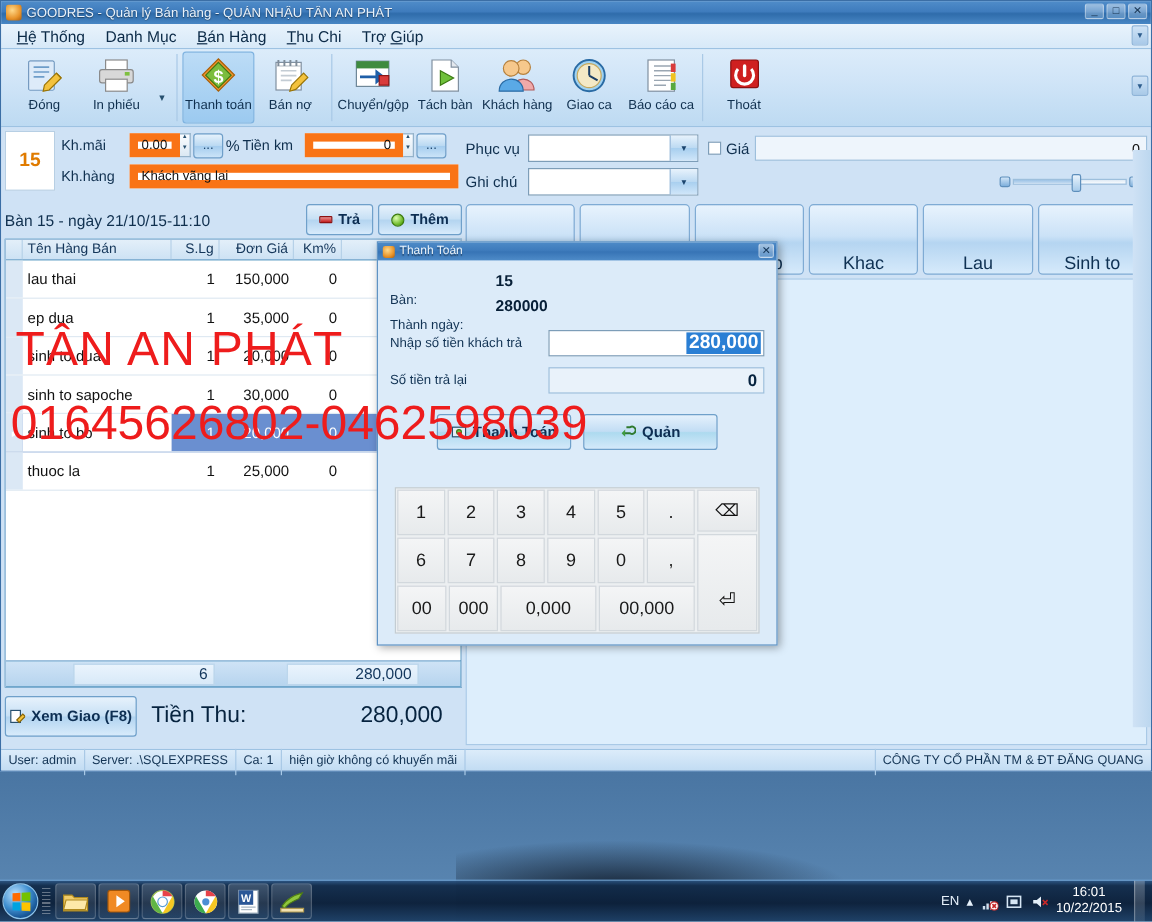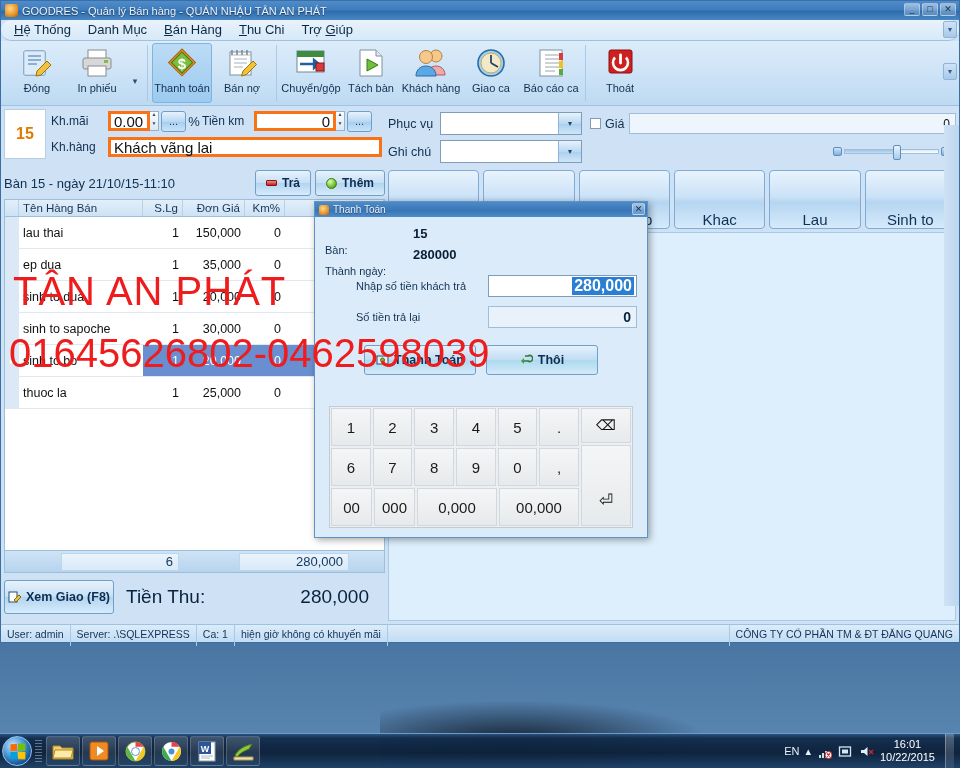--- a/index.html
+++ b/index.html
@@ -55,23 +55,22 @@
     border:1px solid rgba(255,255,255,.35);
     display:flex;align-items:center;justify-content:center;
     color:#17334f;font-size:9px;line-height:1;
   }
 
   
   #menubar{
     height:21px;flex:0 0 21px;
     background:linear-gradient(180deg,#e9f3fc 0%,#d7e9f8 100%);
     border-bottom:1px solid #9dc2e2;
-    display:flex;align-items:flex-start;padding-left:6px;gap:3px;
+    display:flex;align-items:center;padding-left:6px;gap:3px;
     position:relative;
-    border-radius:10px;
   }
   #menubar .mi{
     padding:2px 7px;color:#0b2a47;font-size:13px;cursor:default;
     white-space:nowrap;
   }
   #menubar .mi u{ text-decoration:underline; }
   #menubar .scrl{
     position:absolute;right:2px;top:1px;width:14px;height:17px;
     background:linear-gradient(180deg,#cfe3f6,#a8c9e8);
     border:1px solid #8fb4d8;border-radius:2px;
@@ -116,22 +115,22 @@
   
   #info-block{ display:flex; height:58px; align-items:flex-start;}
   #table-num{
     width:42px;height:50px;background:#fff;border:1px solid #b7cfe4;
     display:flex;align-items:center;justify-content:center;
     color:#e07b00;font-weight:bold;font-size:16px;margin-right:5px;
   }
   .ifrow{ display:flex;align-items:center;height:24px;margin-bottom:2px;}
   .ilab{ font-size:12px;color:#10304f;width:57px;}
   .ifield{
-    height:20px;background:#fff;border:3px solid #f97316;
-    font-size:15px;color:#111;display:flex;align-items:center;
+    height:20px;background:#fff;border:7px solid #f97316;
+    font-size:11px;color:#111;display:flex;align-items:center;
     padding:0 3px;
   }
   .spin{ width:9px;height:20px;display:flex;flex-direction:column;
      border:1px solid #94b2ca;border-left:none;background:linear-gradient(180deg,#fbfdff,#dbe8f3);}
   .spin i{flex:1;font-size:5px;line-height:1;text-align:center;color:#27506f;font-style:normal;}
   .ellip{
     width:25px;height:21px;margin-left:2px;
     background:linear-gradient(180deg,#e6f2fc 0%,#bad9f2 50%,#a4ccee 51%,#cbe4f8 100%);
     border:1px solid #6f9fc9;border-radius:3px;color:#1b456e;font-size:11px;
     display:flex;align-items:center;justify-content:center;
@@ -258,21 +257,21 @@
   #dlg-close{
     position:absolute;right:2px;top:1px;width:13px;height:12px;border-radius:2px;
     background:linear-gradient(180deg,rgba(255,255,255,.5),rgba(150,190,225,.4));
     border:1px solid rgba(255,255,255,.4);
     color:#123354;font-size:9px;display:flex;align-items:center;justify-content:center;line-height:1;
   }
   #dlg-body{flex:1;padding:8px 10px 0 10px;position:relative;}
   .drow{display:flex;align-items:center;margin-bottom:4px;height:17px;}
   .dlab{font-size:11px;color:#123354;margin-top:32px;}
   .dval{font-size:13px;font-weight:bold;color:#071f37;margin-left:26px;}
-  .drow2{display:flex;align-items:center;height:24px;margin-bottom:7px;margin-left:31px;}
+  .drow2{display:flex;align-items:center;height:24px;margin-bottom:7px;}
   .dlab2{font-size:11px;color:#123354;width:132px;}
   #inp-pay{
     flex:1;height:22px;background:#fff;border:1px solid #7d9db8;
     display:flex;align-items:center;justify-content:flex-end;padding-right:2px;
   }
   #inp-pay span{background:#2a7fd4;color:#fff;font-weight:bold;font-size:16px;padding:0 2px;}
   #inp-ret{
     flex:1;height:22px;background:#e9f2fa;border:1px solid #9dbfdc;
     display:flex;align-items:center;justify-content:flex-end;padding-right:5px;
     font-weight:bold;font-size:14px;color:#06233f;
@@ -722,21 +721,21 @@
             <rect x="1" y="2" width="11" height="8" fill="#e6edf4" stroke="#27506f"></rect>
             <circle cx="6.5" cy="6" r="2" fill="#7bbd3e" stroke="#3f7a12"></circle>
           </svg>
           <span>Thanh Toán</span>
         </div>
         <div class="dbtn">
           <svg class="micon" viewBox="0 0 13 12">
             <path d="M2 7h6a3 3 0 1 0 0-5H5" stroke="#2f7a2f" stroke-width="1.6" fill="none"></path>
             <path d="M4 4L1 7l3 3z" fill="#3f9b3f"></path>
           </svg>
-          <span>Thôi</span>
+          <span>Quản</span>
         </div>
       </div>
 
       <div id="keypad">
         <div id="kp-main">
           <div class="kp-row">
             <div class="key">1</div>
             <div class="key">2</div>
             <div class="key">3</div>
             <div class="key">4</div>

